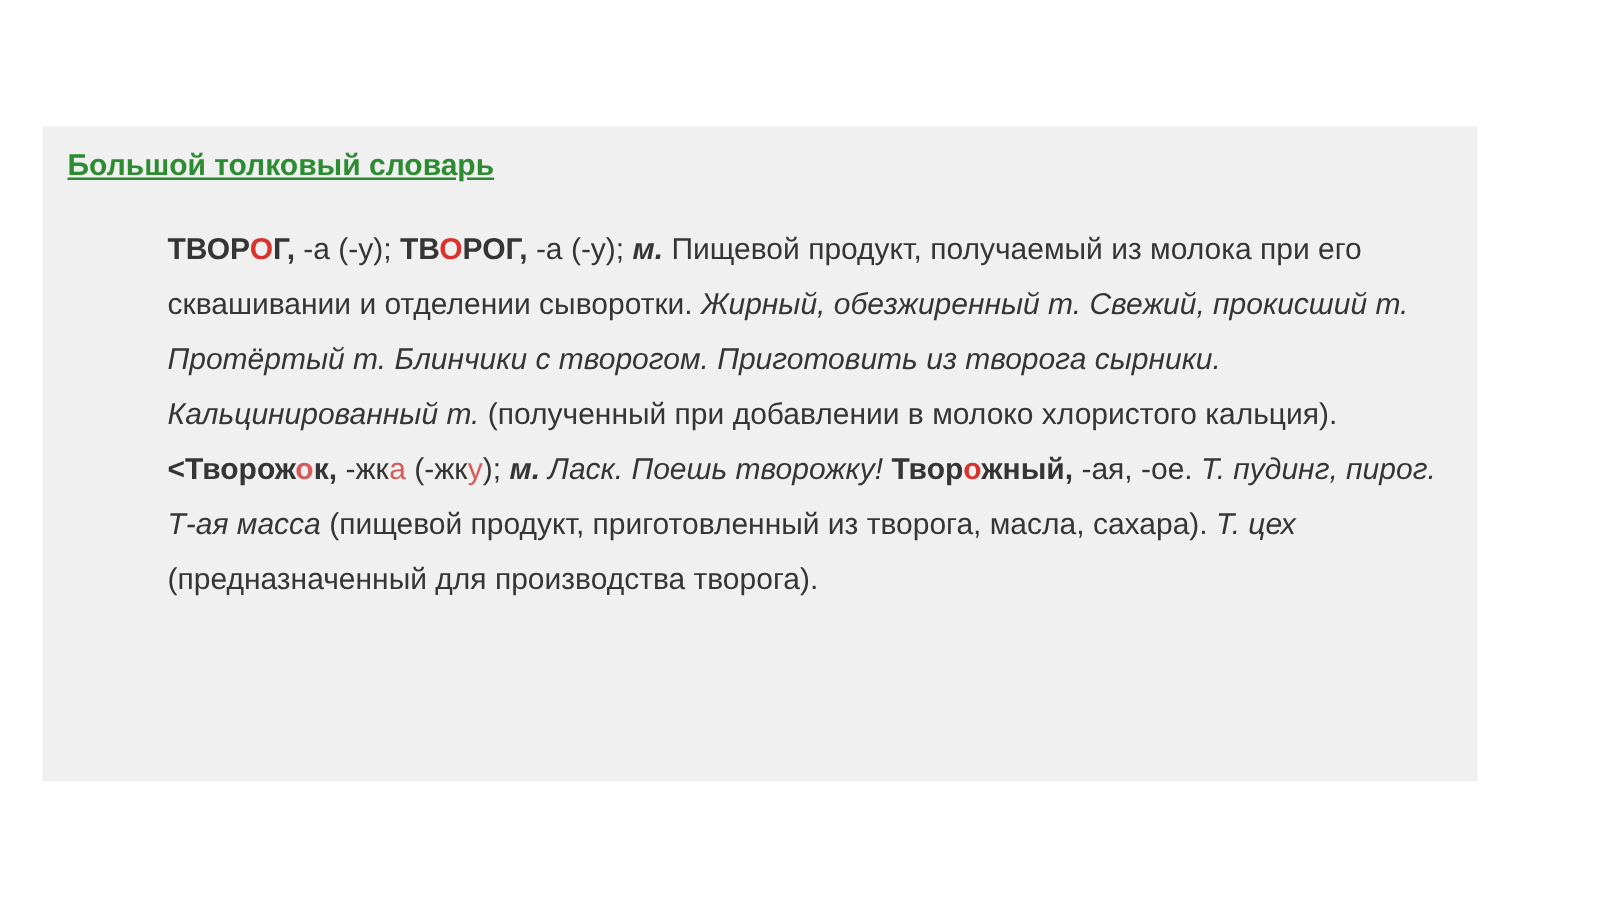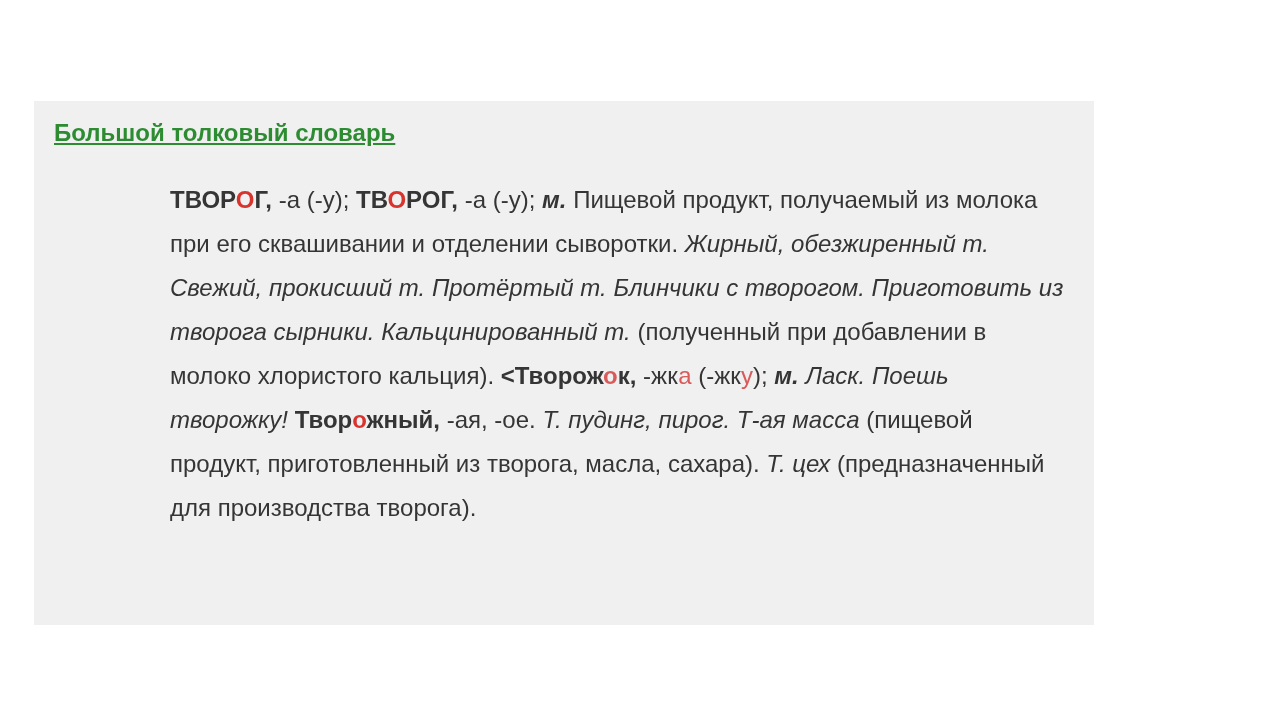--- a/index.html
+++ b/index.html
@@ -1,37 +1,37 @@
 <!DOCTYPE html>
 <html><head>
 <meta charset="utf-8">
 <style>
   html,body{margin:0;padding:0;width:1280px;height:720px;background:#fff;}
   .page{position:relative;width:1280px;height:720px;background:#fff;}
   .card{
     position:absolute;
     left:34px; top:101px;
-    width:1060px; height:524px;
+    width:1148px; height:524px;
     background:#eff0ef;
     box-sizing:border-box;
     padding:18px 24px 22px 20px;
     font-family:Verdana, Geneva, sans-serif;
     color:#353535;
   }
   .title-link{
     color:#2d8c32;
     font-weight:700;
     text-decoration:underline;
     font-size:24px;
     line-height:1.2;
     cursor:pointer;
   }
   .entry{
     margin-top:30px;
-    margin-left:116px;
+    margin-left:80px;
     font-size:24px;
     line-height:44px;
   }
   .b{font-weight:700;}
   .i{font-style:italic;}
   .bi{font-weight:700; font-style:italic;}
   .red{color:#d9332e;}
   .lt{color:#d95a5a;} 
 </style>
 </head>

